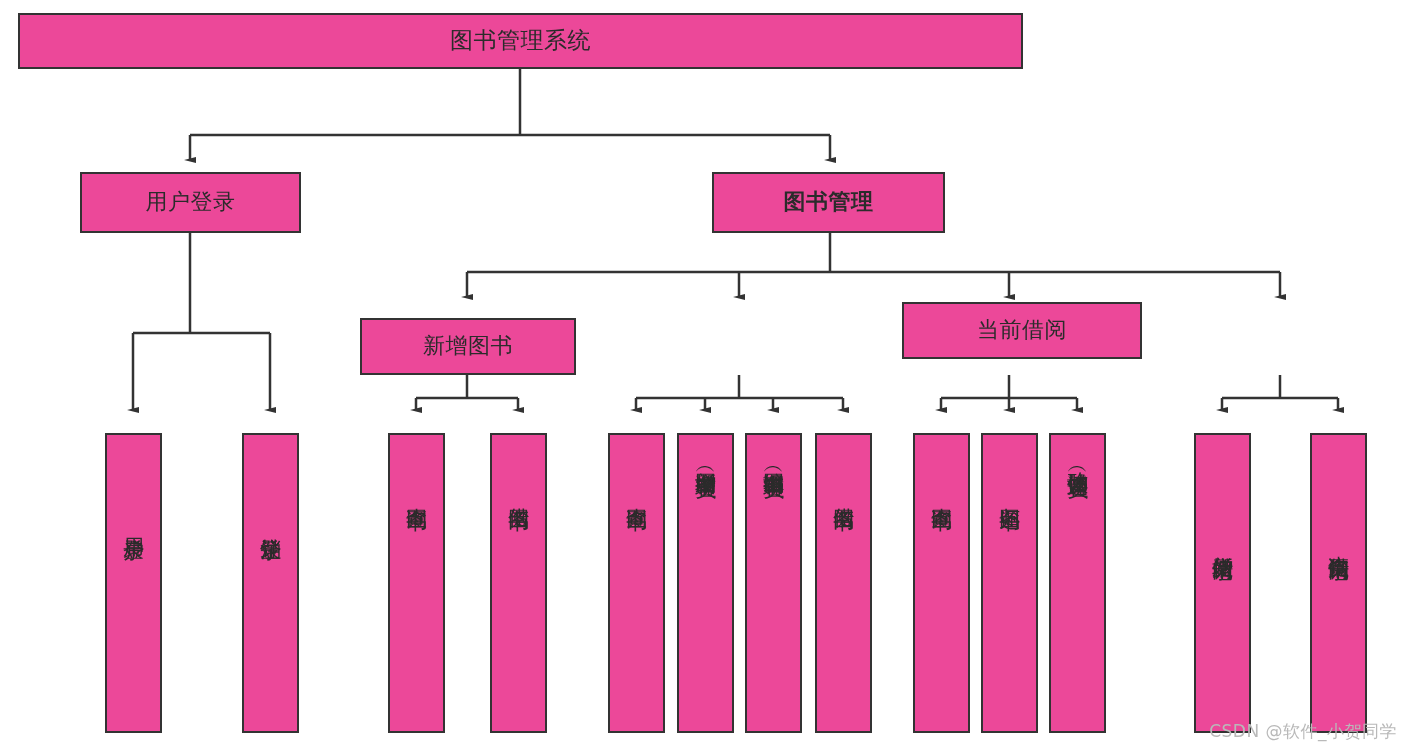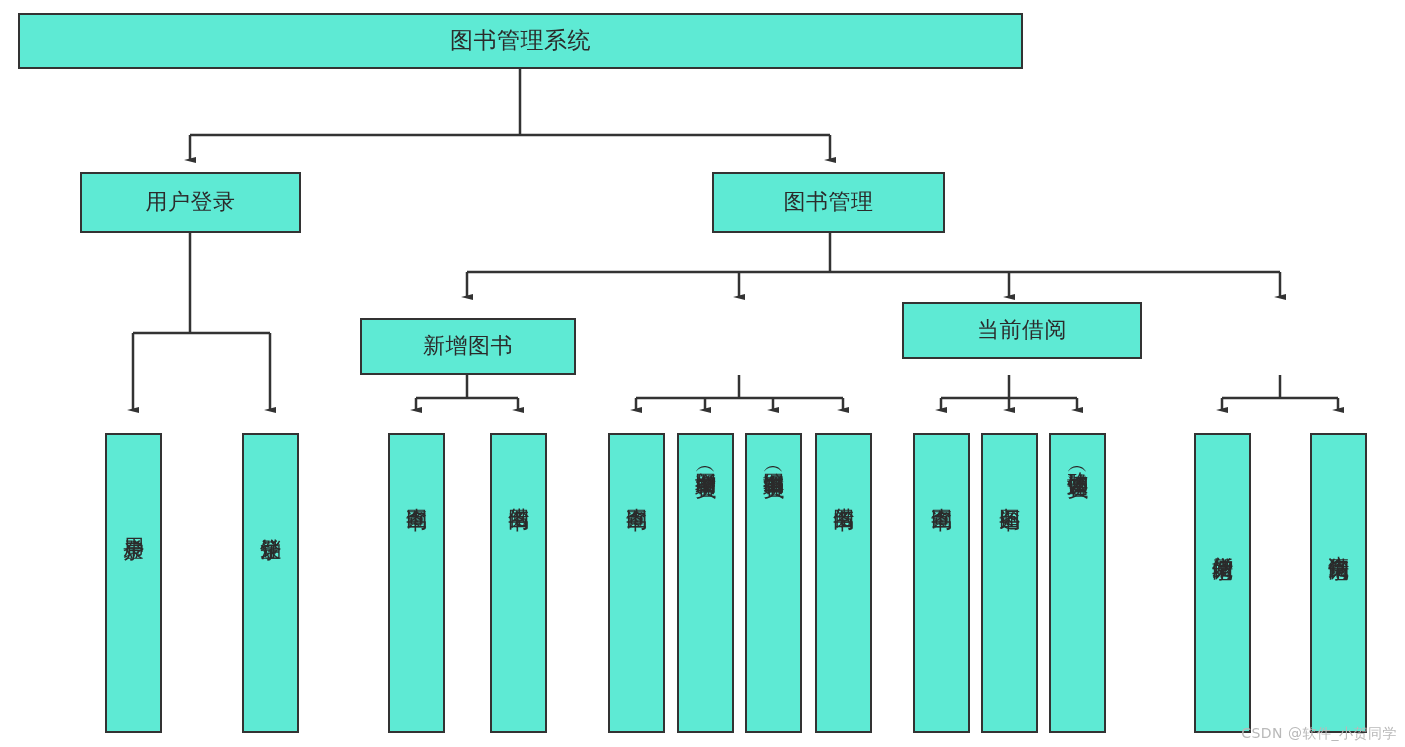--- a/index.html
+++ b/index.html
@@ -23,21 +23,21 @@
   #diagram-svg {
     position: absolute;
     left: 0;
     top: 0;
     width: 1405px;
     height: 747px;
   }
   .node {
     position: absolute;
     box-sizing: border-box;
-    background: #5eead4;
+    background: #ec4899;
     border: 2px solid #333333;
     display: flex;
     align-items: center;
     justify-content: center;
     color: #2b2b2b;
     z-index: 2;
   }
   .node-label {
     display: block;
     text-align: center;
@@ -74,21 +74,21 @@
   .node.vertical.tall .node-label {
     padding-top: 14px;
   }
   .node.vertical.medium .node-label {
     padding-top: 50px;
   }
   #watermark {
     position: absolute;
     right: 8px;
     bottom: 4px;
-    font-size: 14px;
+    font-size: 17px;
     color: #b9b9b9;
     letter-spacing: 0.5px;
     z-index: 5;
     white-space: nowrap;
   }
 </style>
 </head>
 <body>
 
 <div id="diagram-root">
@@ -146,21 +146,21 @@
   </svg>
 
   <div class="node horizontal root" style="left:18px; top:13px; width:1005px; height:56px;">
     <span class="node-label">图书管理系统</span>
   </div>
 
   <div class="node horizontal" style="left:80px; top:172px; width:221px; height:61px;">
     <span class="node-label">用户登录</span>
   </div>
 
-  <div class="node horizontal" style="left:712px; top:172px; width:233px; height:61px;">
+  <div class="node horizontal" style="left:712px; top:172px; width:233px; height:61px;font-weight:bold;">
     <span class="node-label">图书管理</span>
   </div>
 
   <div class="node horizontal" style="left:360px; top:318px; width:216px; height:57px;">
     <span class="node-label">新增图书</span>
   </div>
 
 
   <div class="node horizontal" style="left:902px; top:302px; width:240px; height:57px;">
     <span class="node-label">当前借阅</span>

